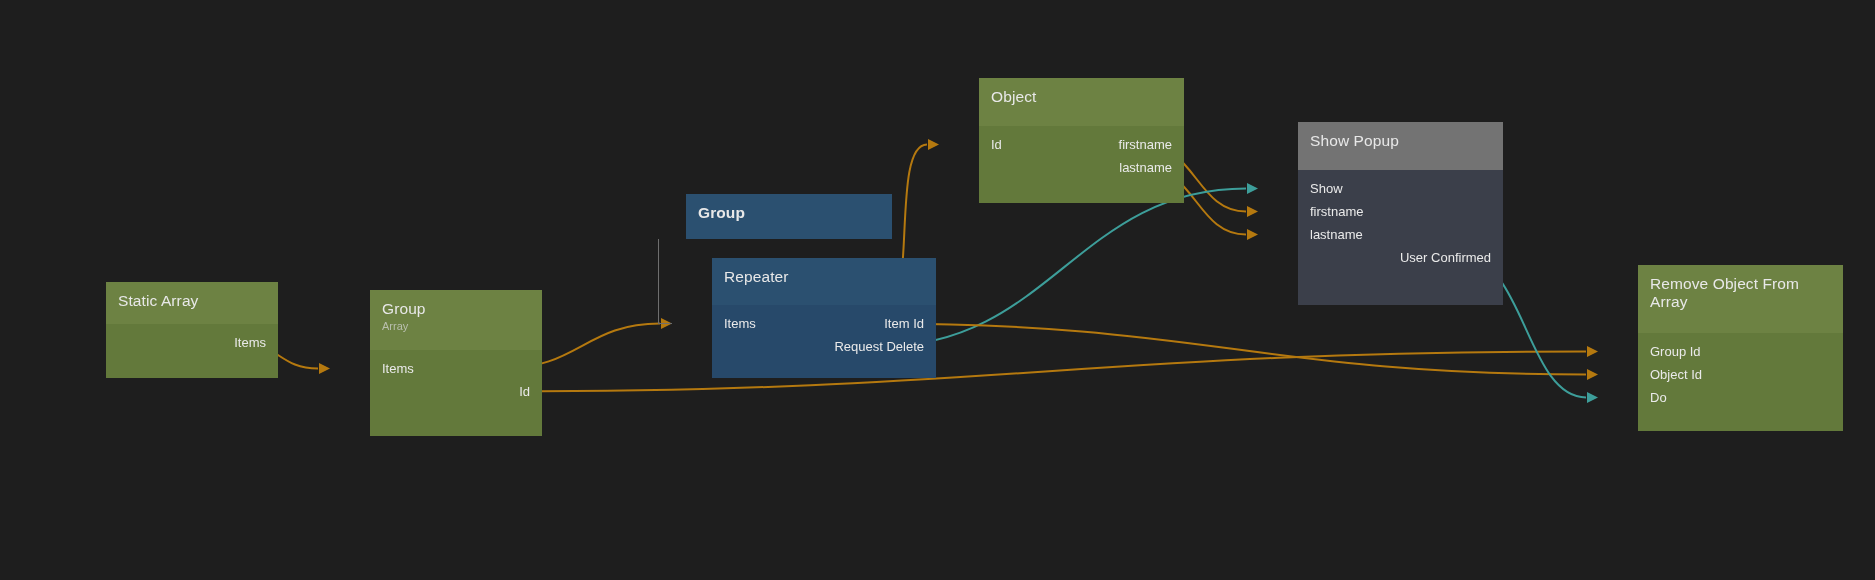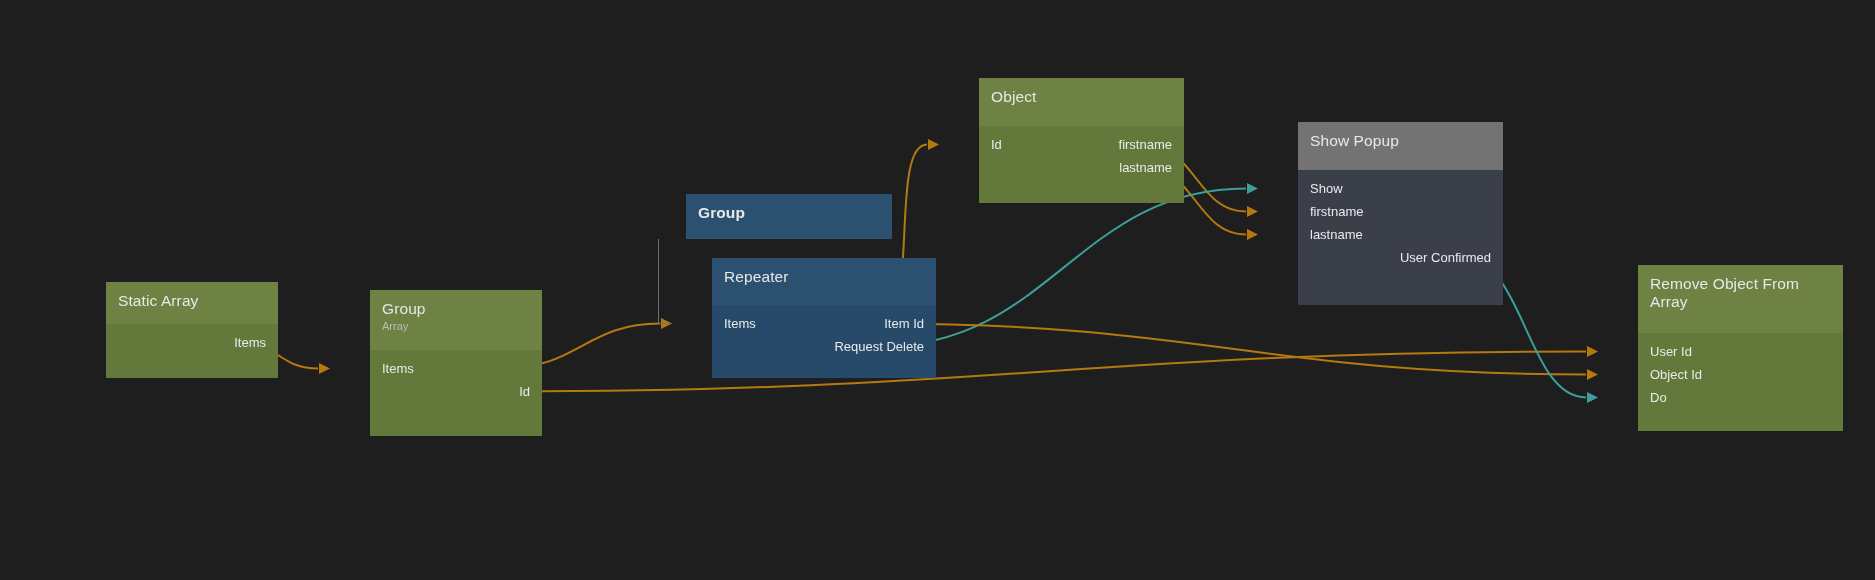--- a/index.html
+++ b/index.html
@@ -193,21 +193,21 @@
           <span class="port-label">User Confirmed</span>
         </div>
       </div>
     </div>
     <div class="node n-green" style="left: 1598px; top: 265px; width: 205px; height: 166px;">
       <div class="node-header" style="height: 68px;">
         <div class="node-title">Remove Object From Array</div>
       </div>
       <div class="node-body">
         <div class="port-row in">
-          <span class="port-label">User Id</span>
+          <span class="port-label">Group Id</span>
         </div>
         <div class="port-row in">
           <span class="port-label">Object Id</span>
         </div>
         <div class="port-row in">
           <span class="port-label">Do</span>
         </div>
       </div>
     </div>
     <div class="group-stem" style="left: 658px; top: 239px; width: 14px; height: 84.5px;"></div>

